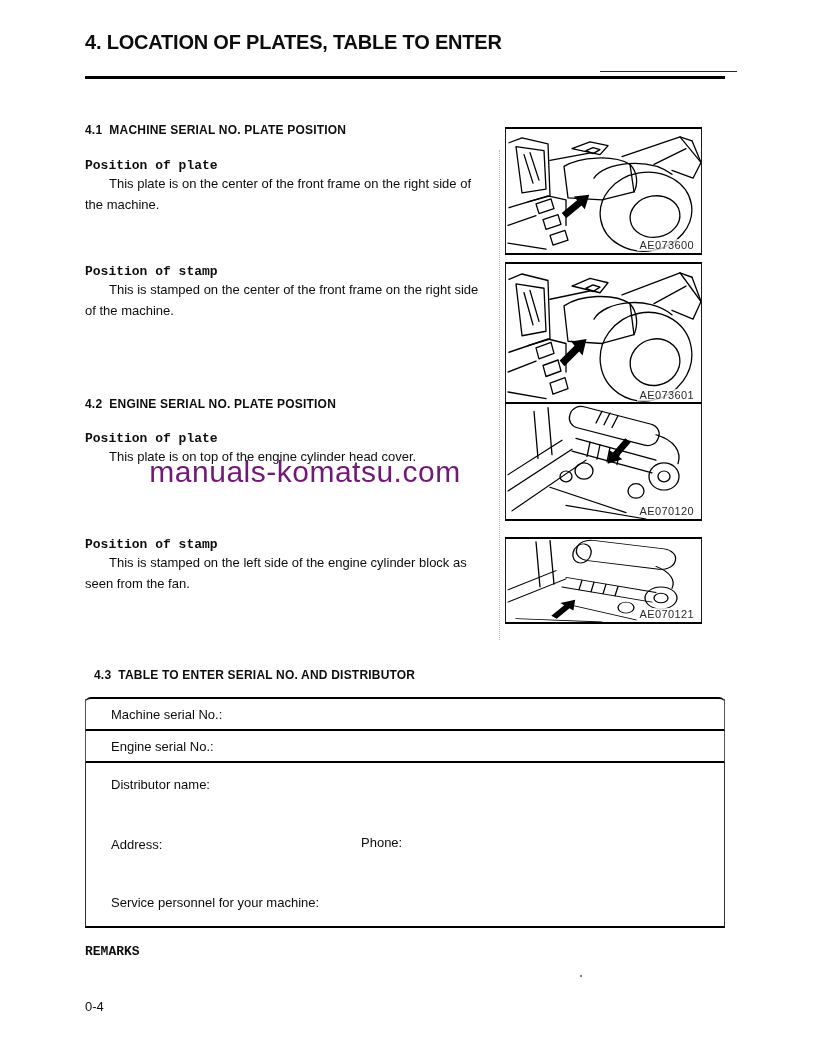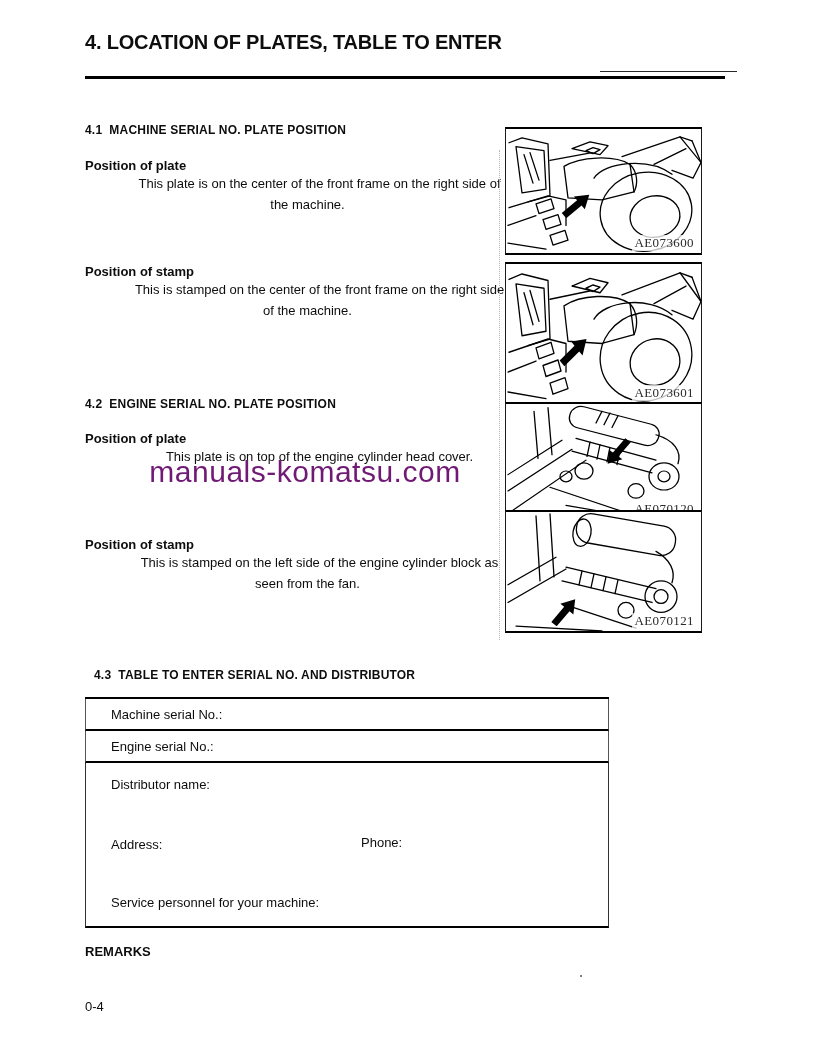--- a/index.html
+++ b/index.html
@@ -1,38 +1,38 @@
 <!DOCTYPE html>
 <html><head>
 <meta charset="utf-8">
 <style>
   html,body{margin:0;padding:0;background:#e8e8e8;}
   .page{
     position:relative;width:821px;height:1056px;background:#ffffff;
     font-family:"Liberation Sans",sans-serif;color:#0d0d0d;overflow:hidden;
     margin:0 auto;
   }
-  .abs{position:absolute;text-align:center;}
+  .abs{position:absolute;}
   .h1{font-size:20px;font-weight:bold;letter-spacing:-0.2px;white-space:pre;}
   .h2{font-size:12px;font-weight:bold;letter-spacing:0.2px;white-space:pre;}
-  .sub{font-size:13px;font-weight:bold;}
+  .sub{font-size:13px;font-weight:bold;font-family:Liberation Mono, monospace;}
   .body{font-size:13px;line-height:21px;white-space:pre-line;text-indent:24px;width:445px;}
   .rule{background:#000;}
   .watermark{width:440px;text-align:center;font-size:30px;letter-spacing:0.5px;color:#c13a36;}
   .fig{
     position:absolute;left:505px;width:197px;background:#fff;
     border:1px solid #1a1a1a;border-top:2px solid #000;border-bottom:2px solid #000;
     box-sizing:border-box;
   }
   .fig svg{display:block;width:100%;height:100%;}
   .figcode{
-    position:absolute;right:5px;bottom:2px;font-size:13px;letter-spacing:0.4px;
-    color:#2a2a2a;background:rgba(255,255,255,0.75);padding:0 2px;font-family:Liberation Serif, serif;
-  }
-  .table{position:absolute;left:85px;top:697px;width:524px;border-top:2px solid #000;box-sizing:border-box;font-size:13px;}
+    position:absolute;right:5px;bottom:2px;font-size:11px;letter-spacing:0.4px;
+    color:#2a2a2a;background:rgba(255,255,255,0.75);padding:0 2px;
+  }
+  .table{position:absolute;left:85px;top:697px;width:640px;border-top:2px solid #000;box-sizing:border-box;font-size:13px;border-radius:6px;}
   .trow{
     height:32px;display:flex;align-items:center;padding-left:25px;
     border-bottom:2px solid #000;border-left:1px solid #555;border-right:1px solid #555;
     box-sizing:border-box;
   }
   .dbox{
     position:relative;height:165px;
     border-left:1px solid #333;border-right:1px solid #333;border-bottom:2px solid #000;
     box-sizing:border-box;
   }
@@ -169,21 +169,21 @@
         <path d="M44 92 L120 120"></path>
           <path d="M60 112 L140 127"></path>
         <path d="M28 8 L32 60"></path>
           <path d="M42 4 L46 56"></path>
       </g>
       <polygon points="0,-3.5 20,-3.5 20,-8.5 33,0 20,8.5 20,3.5 0,3.5" fill="#000" transform="translate(122,40) rotate(128)"></polygon>
     </svg>
     <figcaption class="figcode">AE070120</figcaption>
   </figure>
 
-  <figure class="fig" style="top:510px;height:123px;margin:0;">
+  <figure class="fig" style="top:537px;height:87px;margin:0;">
     <svg viewBox="0 0 195 121" preserveAspectRatio="none">
       <g fill="none" stroke="#000" stroke-width="1.3" stroke-linejoin="round" stroke-linecap="round">
         <path d="M30 4 L34 70"></path>
           <path d="M44 2 L48 66"></path>
         <rect x="70" y="8" width="100" height="30" rx="14" transform="rotate(10 120 23)"></rect>
         <ellipse cx="76" cy="21" rx="9" ry="14" transform="rotate(10 76 21)"></ellipse>
         <path d="M60 56 L150 78"></path>
           <path d="M56 70 L146 92"></path>
         <path d="M76 60 l-3 14"></path>
           <path d="M88 63 l-3 14"></path>

